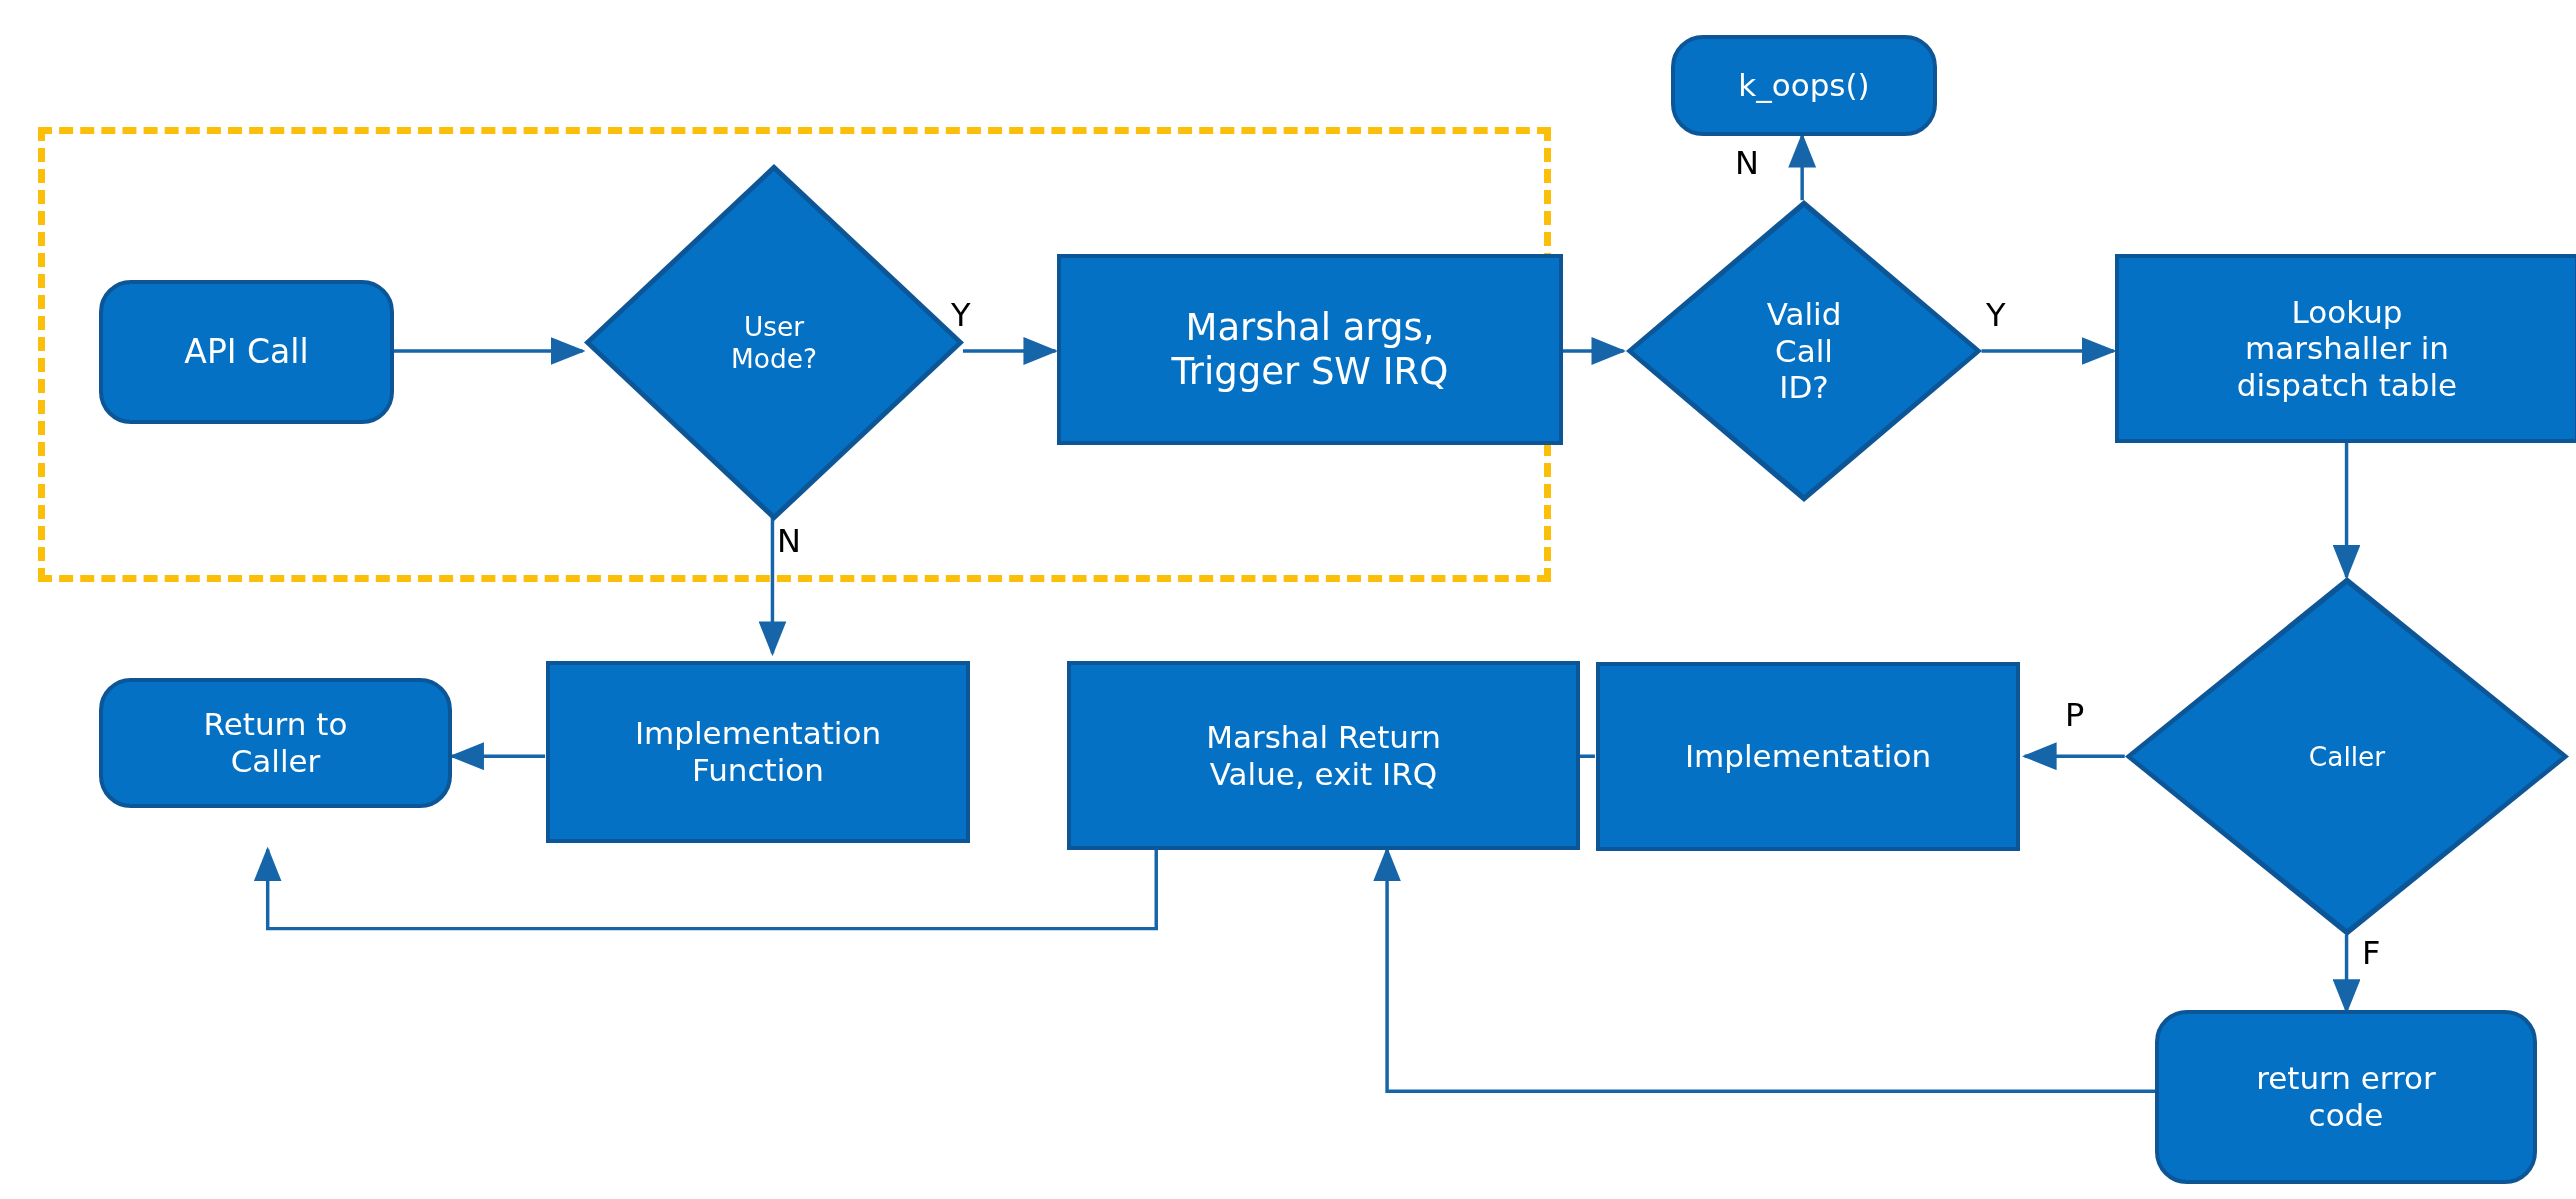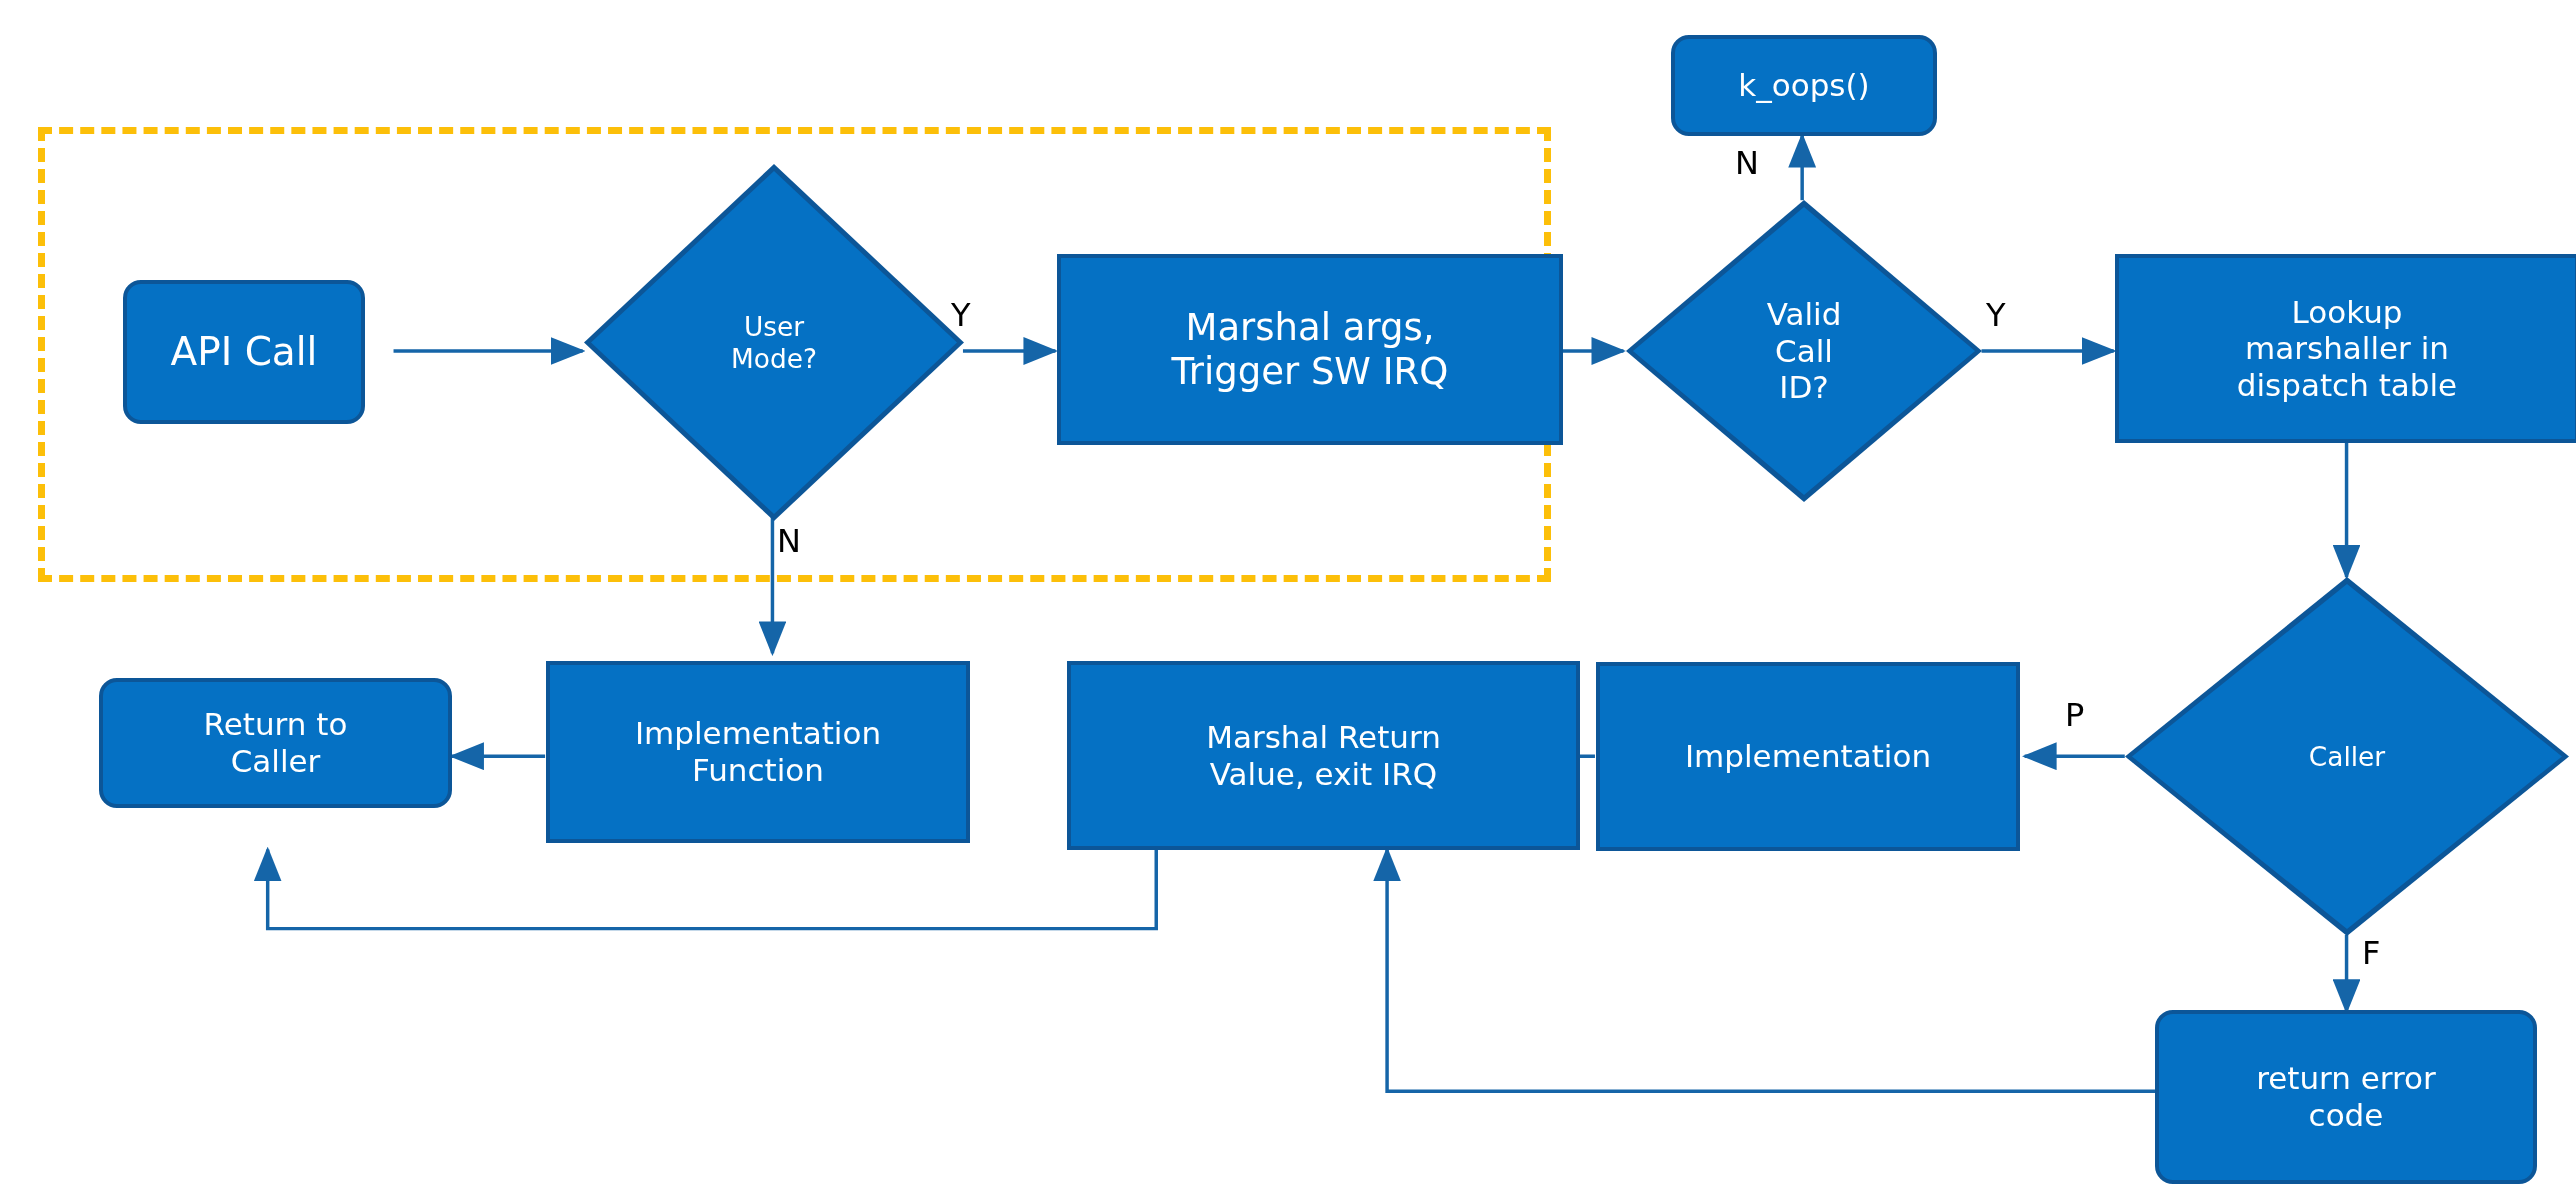--- a/index.html
+++ b/index.html
@@ -40,21 +40,21 @@
     border: 4.9px solid #0C5698;
     color: #ffffff;
     display: flex;
     align-items: center;
     justify-content: center;
     text-align: center;
     line-height: 1.18;
     white-space: pre-line;
     font-family: "DejaVu Sans", "Liberation Sans", sans-serif;
   }
-  .node.rounded { border-radius: 18px; }
+  .node.rounded { border-radius: 32px; }
   .node.rect { border-radius: 0; }
 
   
   .diamond {
     position: absolute;
     background: #0C5698;
     clip-path: polygon(50% 0%, 100% 50%, 50% 100%, 0% 50%);
     display: flex;
     align-items: center;
     justify-content: center;
@@ -129,21 +129,21 @@
 
     <path d="M 3375 1345 L 3375 1455" stroke="#1565A8" stroke-width="5" fill="none" marker-end="url(#arrow)"></path>
 
     <path d="M 1663 1222 L 1663 1336 L 385 1336 L 385 1222" stroke="#1565A8" stroke-width="5" fill="none" marker-end="url(#arrow)"></path>
 
     <path d="M 3100 1570 L 1995 1570 L 1995 1222" stroke="#1565A8" stroke-width="5" fill="none" marker-end="url(#arrow)"></path>
   </svg>
 
   <div class="group-frame" style="left:38px; top:127px; width:1513px; height:455px;"></div>
 
-  <div class="node rounded" style="left:99px; top:280px; width:242px; height:144px; font-size:39px;margin-left:24px;">
+  <div class="node rounded" style="left:99px; top:280px; width:295px; height:144px; font-size:33px;">
     <span>API Call</span>
   </div>
 
   <div class="diamond" style="left:584px; top:164px; width:380px; height:357px;">
     <div class="diamond-inner"></div>
     <span class="diamond-label" style="font-size:26.4px;">User
 Mode?</span>
   </div>
 
   <div class="node rect" style="left:1057px; top:254px; width:506px; height:191px; font-size:37px;">

